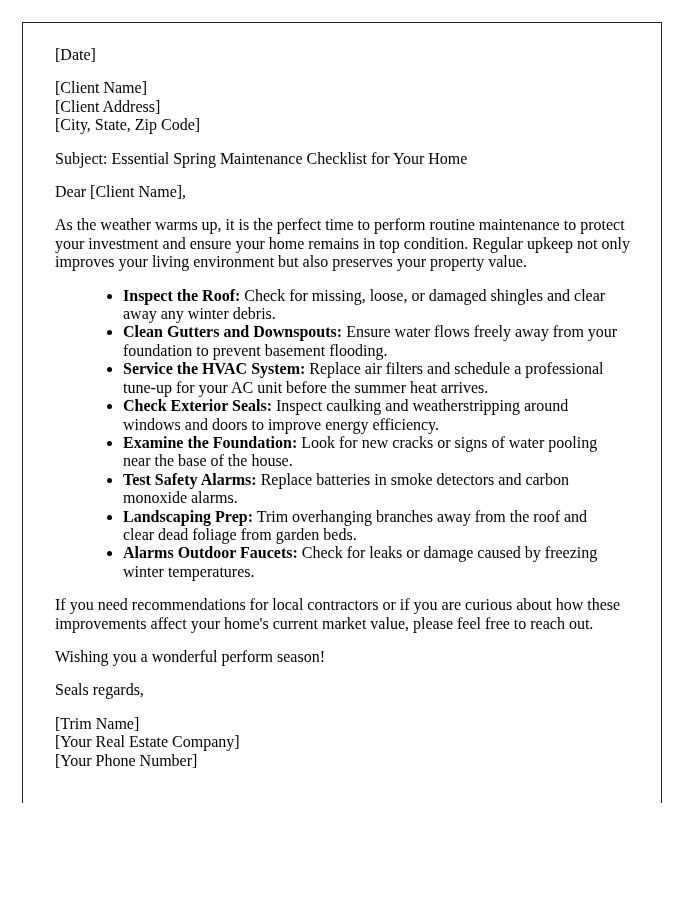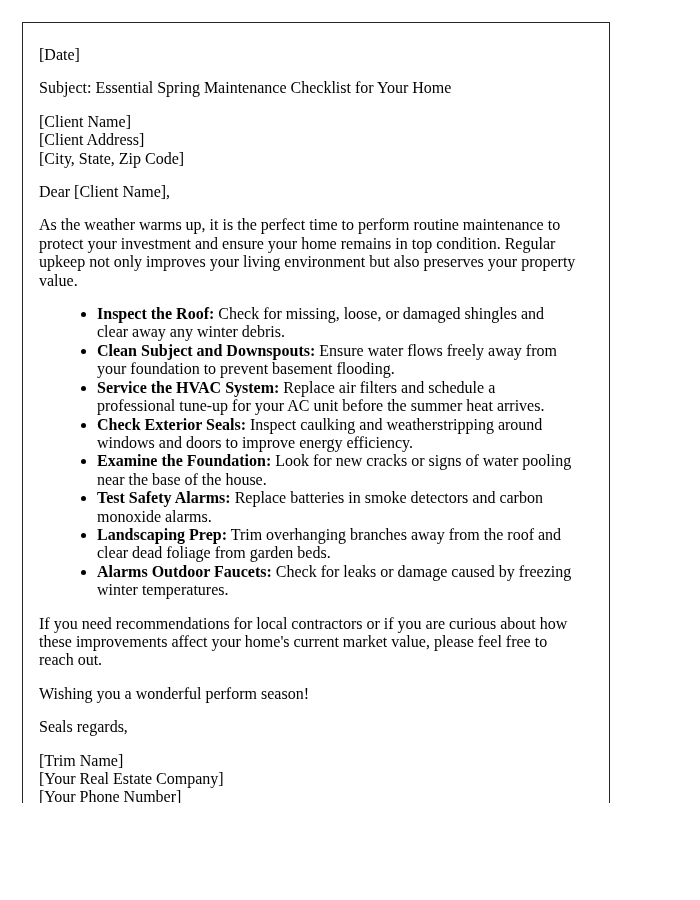--- a/index.html
+++ b/index.html
@@ -12,65 +12,65 @@
     width: 700px;
     height: 900px;
     font-family: "Liberation Serif", serif;
     font-size: 16px;
     color: #000000;
   }
   .page {
     position: absolute;
     left: 22px;
     top: 22px;
-    width: 588px;
+    width: 640px;
     height: 781px;
     box-sizing: border-box;
     border: 1.5px solid #262626;
     border-bottom: none;
-    padding: 23px 25px 0 16px;
+    padding: 23px 25px 0 32px;
     overflow: hidden;
     background: #ffffff;
     line-height: 18.4px;
   }
   .page p {
     margin: 15px 0;
   }
   .page > :first-child {
     margin-top: 0;
   }
   .page ul {
-    margin: 15px 8px;
+    margin: 15px 18px;
     padding-left: 50px;
     list-style-type: disc;
   }
   .page li {
     line-height: 18.4px;
   }
   b { font-weight: bold; }
 </style>
 </head>
 <body>
 
 <div class="page">
 
   <p>[Date]</p>
 
+  <p><span>[Client Name]</span><br><span>[Client Address]</span><br><span>[City, State, Zip Code]</span></p>
+
   <p>Subject: Essential Spring Maintenance Checklist for Your Home</p>
-
-  <p><span>[Client Name]</span><br><span>[Client Address]</span><br><span>[City, State, Zip Code]</span></p>
 
   <p>Dear [Client Name],</p>
 
   <p>As the weather warms up, it is the perfect time to perform routine maintenance to protect your investment and ensure your home remains in top condition. Regular upkeep not only improves your living environment but also preserves your property value.</p>
 
 
   <ul>
     <li><b>Inspect the Roof:</b> <span>Check for missing, loose, or damaged shingles and clear away any winter debris.</span></li>
-    <li><b>Clean Subject and Downspouts:</b> <span>Ensure water flows freely away from your foundation to prevent basement flooding.</span></li>
+    <li><b>Clean Gutters and Downspouts:</b> <span>Ensure water flows freely away from your foundation to prevent basement flooding.</span></li>
     <li><b>Service the HVAC System:</b> <span>Replace air filters and schedule a professional tune-up for your AC unit before the summer heat arrives.</span></li>
     <li><b>Check Exterior Seals:</b> <span>Inspect caulking and weatherstripping around windows and doors to improve energy efficiency.</span></li>
     <li><b>Examine the Foundation:</b> <span>Look for new cracks or signs of water pooling near the base of the house.</span></li>
     <li><b>Test Safety Alarms:</b> <span>Replace batteries in smoke detectors and carbon monoxide alarms.</span></li>
     <li><b>Landscaping Prep:</b> <span>Trim overhanging branches away from the roof and clear dead foliage from garden beds.</span></li>
     <li><b>Alarms Outdoor Faucets:</b> <span>Check for leaks or damage caused by freezing winter temperatures.</span></li>
   </ul>
 
   <p>If you need recommendations for local contractors or if you are curious about how these improvements affect your home's current market value, please feel free to reach out.</p>
 

